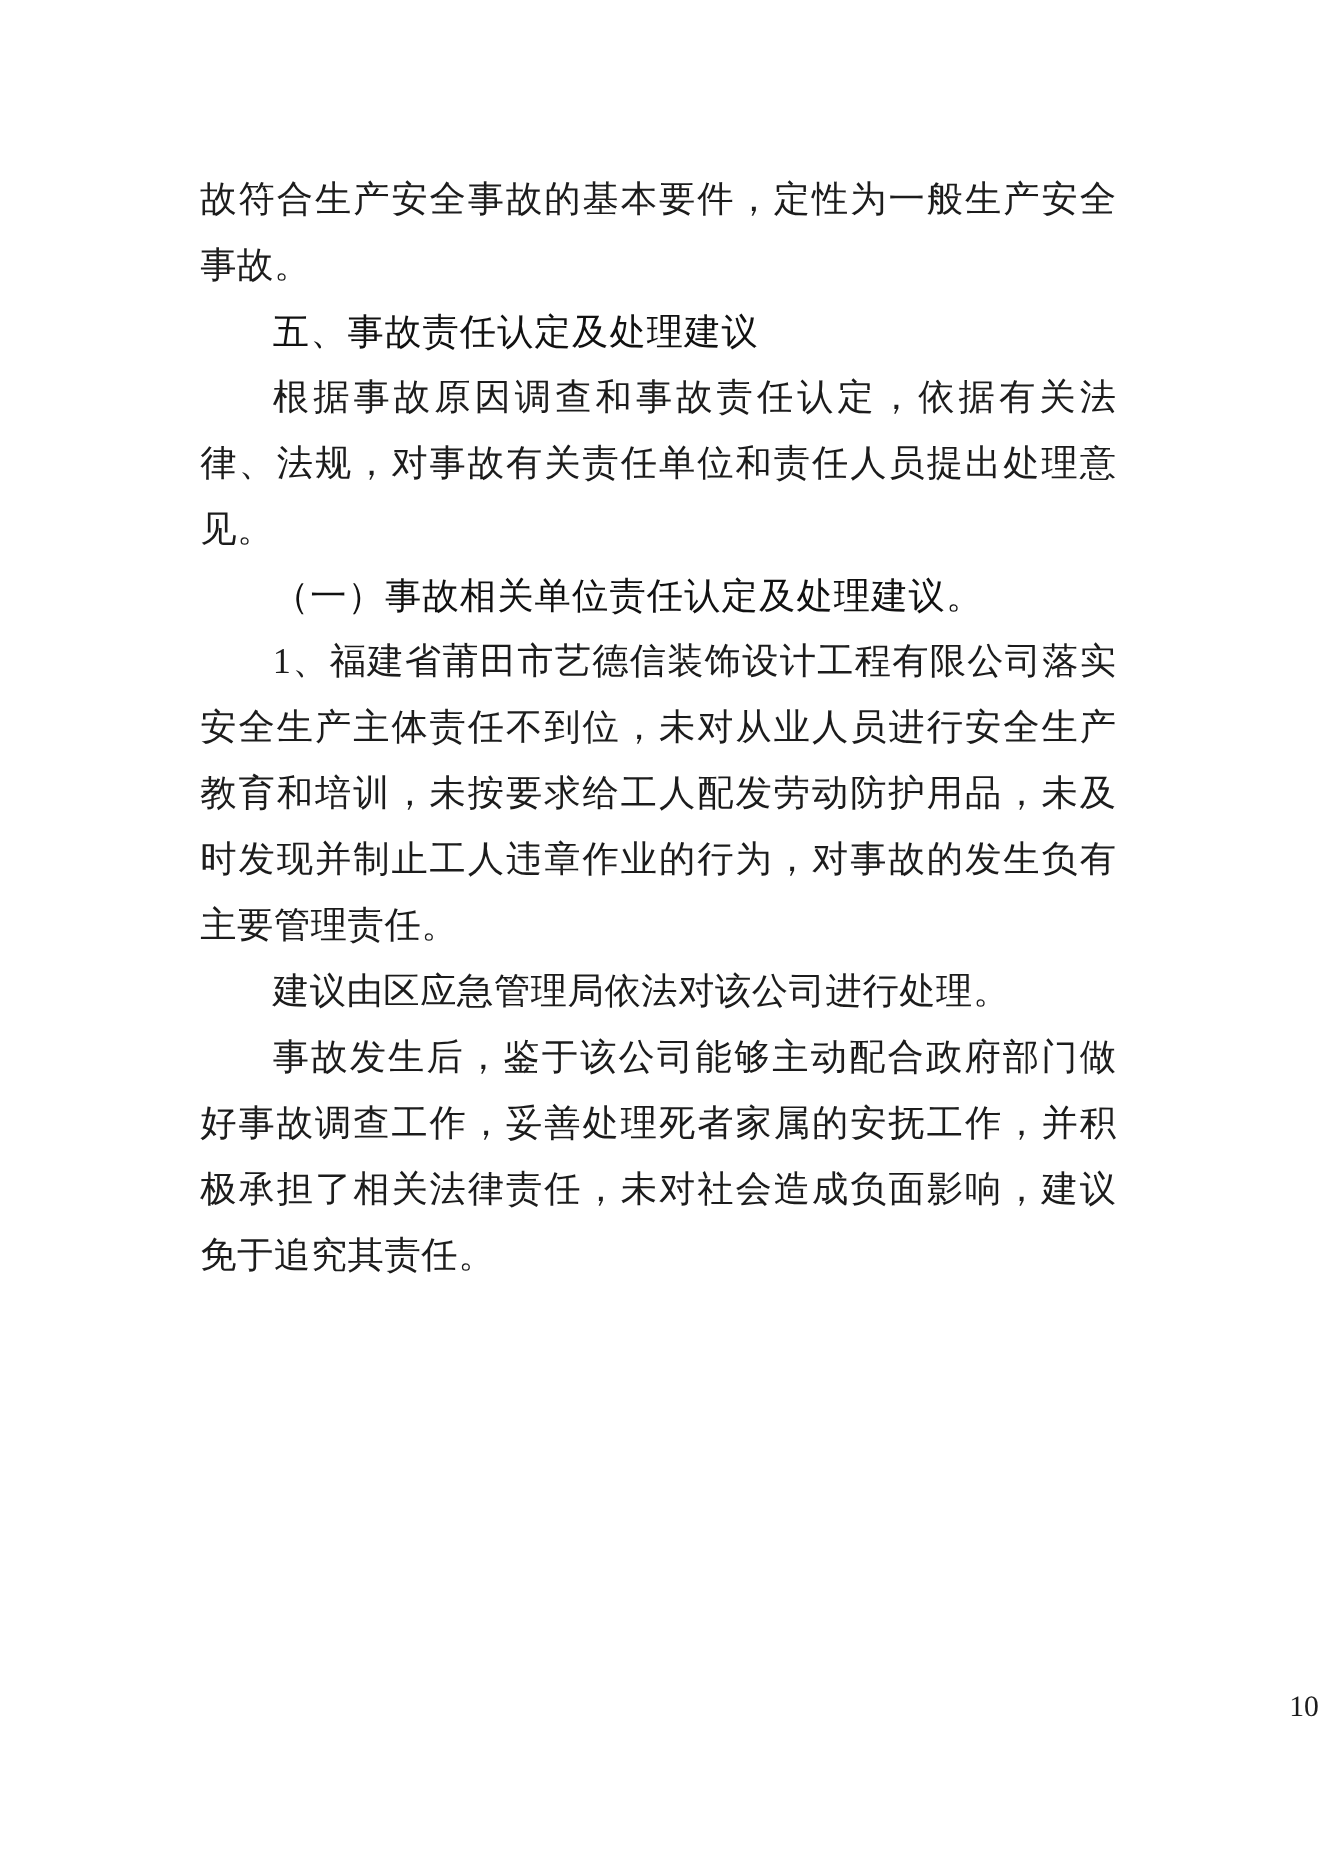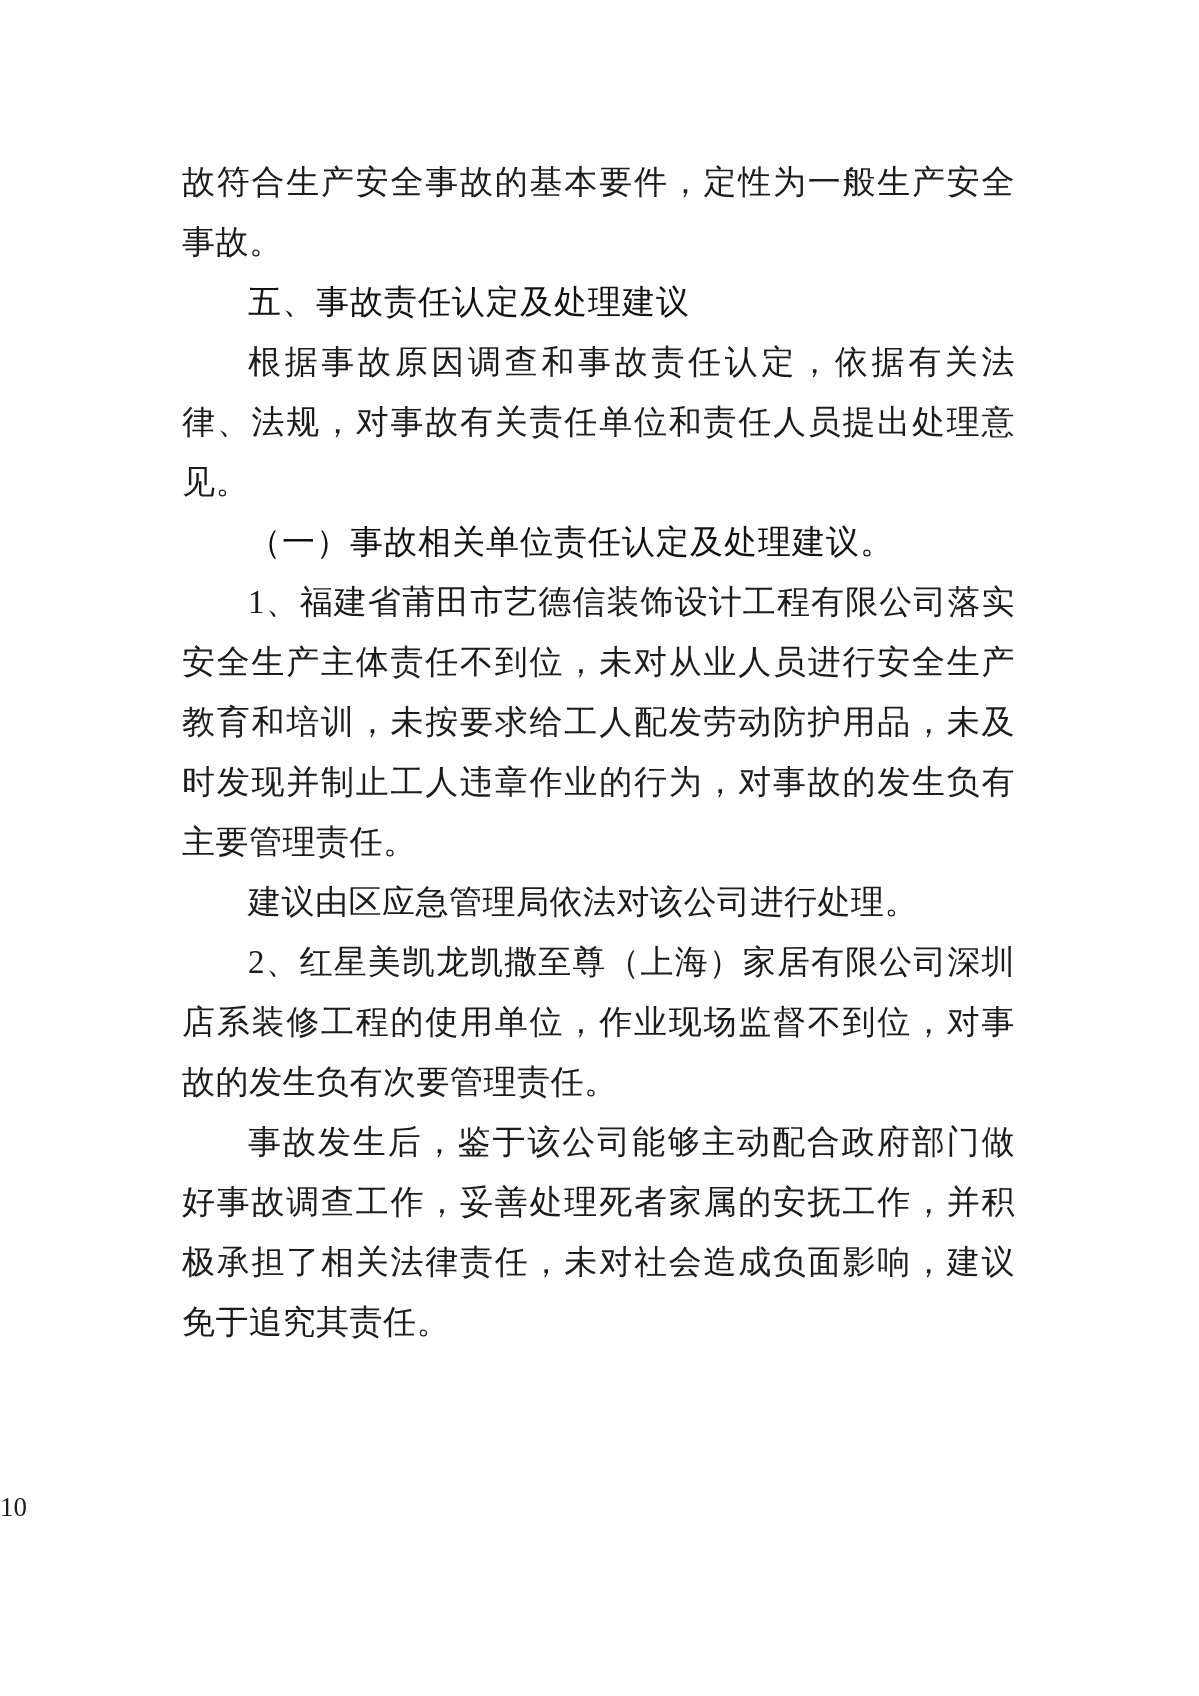--- a/index.html
+++ b/index.html
@@ -34,38 +34,37 @@
   .doc p.no-indent { text-indent: 0; }
   .doc p.heading {
     font-family: "Liberation Sans", "DejaVu Sans", sans-serif;
     font-weight: normal;
     text-align: left;
     letter-spacing: 1px;
     color: #111111;
   }
   .footer {
     position: absolute;
-    top: 1492px;
+    top: 1536px;
     left: 0;
     width: 1199px;
-    text-align: left;
+    text-align: right;
     font-family: "Liberation Serif", "DejaVu Serif", serif;
     font-size: 27px;
     color: #1c1c1c;
   }
 </style>
 </head>
 <body>
 
 <div class="page">
   <div class="doc" id="doc">
       <p class="body no-indent">故符合生产安全事故的基本要件，定性为一般生产安全事故。</p>
       <p class="heading">五、事故责任认定及处理建议</p>
       <p class="body">根据事故原因调查和事故责任认定，依据有关法律、法规，对事故有关责任单位和责任人员提出处理意见。</p>
       <p class="heading">（一）事故相关单位责任认定及处理建议。</p>
       <p class="body">1、福建省莆田市艺德信装饰设计工程有限公司落实安全生产主体责任不到位，未对从业人员进行安全生产教育和培训，未按要求给工人配发劳动防护用品，未及时发现并制止工人违章作业的行为，对事故的发生负有主要管理责任。</p>
       <p class="body">建议由区应急管理局依法对该公司进行处理。</p>
-      <p class="body">2、红星美凯龙凯撒至尊（上海）家居有限公司深圳店系装修工程的使用单位，作业现场监督不到位，对事故的发生负有次要管理责任。</p>
       <p class="body">事故发生后，鉴于该公司能够主动配合政府部门做好事故调查工作，妥善处理死者家属的安抚工作，并积极承担了相关法律责任，未对社会造成负面影响，建议免于追究其责任。</p>
     </div>
 </div>
 
 <div class="footer">10</div>
 
 </body></html>

